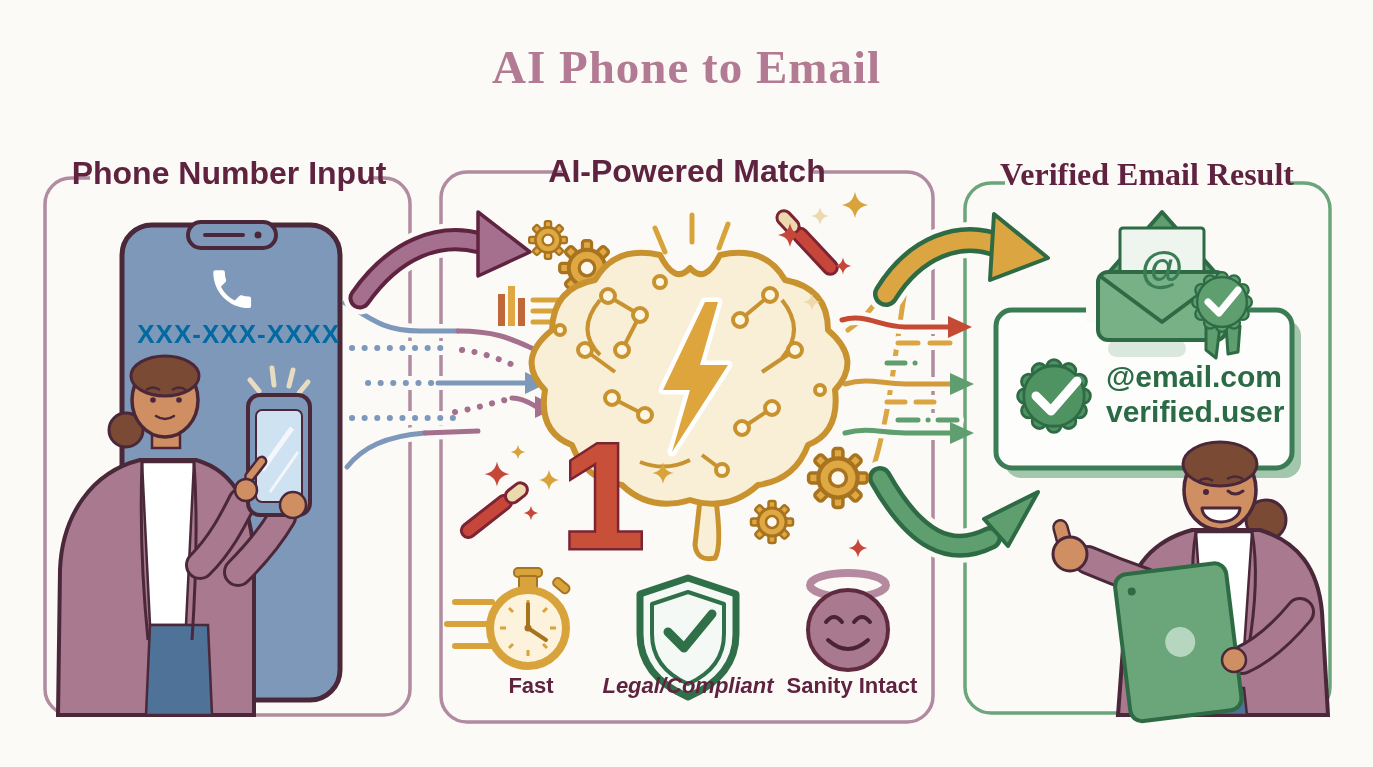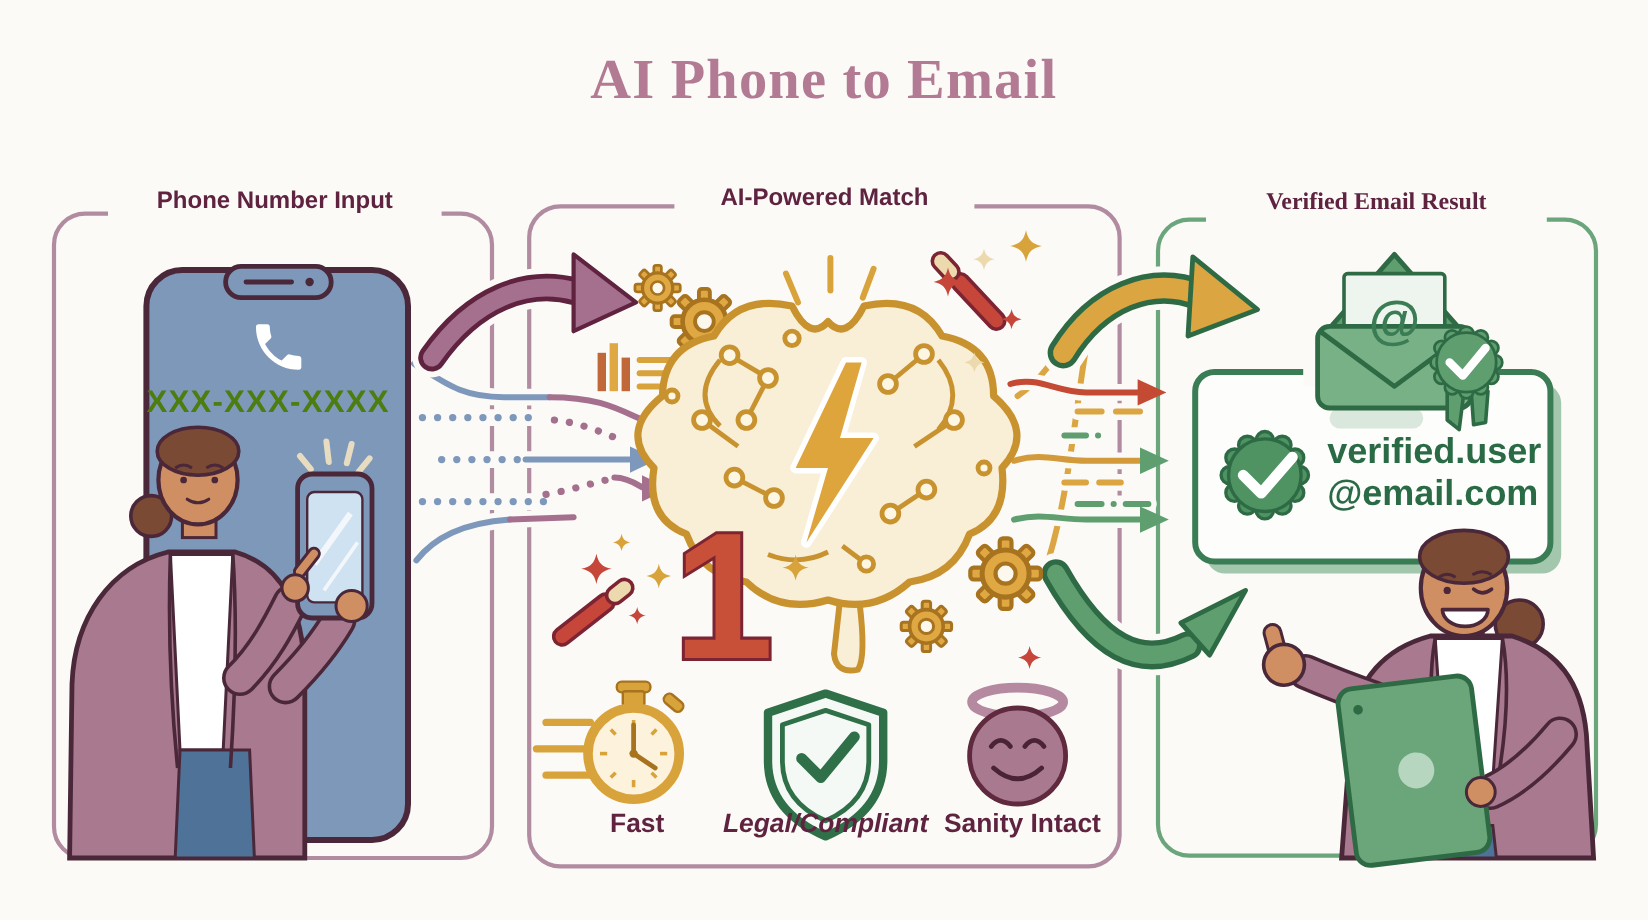--- a/index.html
+++ b/index.html
@@ -1,22 +1,22 @@
 <!DOCTYPE html>
 <html><head>
 <meta charset="utf-8">
 <style>
   html,body{margin:0;padding:0;}
   body{width:1373px;height:767px;position:relative;overflow:hidden;background:#fbfaf7;
        font-family:"Liberation Sans",sans-serif;}
   svg{position:absolute;left:0;top:0;}
   .txt{position:absolute;font-weight:bold;white-space:nowrap;line-height:1.1;}
   .title{font-size:47px;letter-spacing:1px;color:#b27b93;top:42px;left:50%;transform:translateX(-50%);font-family:Liberation Serif, serif;}
-  .heading{font-size:20px;color:#5f2340;transform:translateX(-50%);}
-  .phone-num{font-size:26px;color:#4d7c0f;letter-spacing:1px;left:122px;top:320px;width:218px;text-align:left;}
+  .heading{font-size:32px;color:#5f2340;transform:translateX(-50%);}
+  .phone-num{font-size:26px;color:#0369a1;letter-spacing:1px;left:122px;top:320px;width:218px;text-align:right;}
   .at-glyph{font-size:44px;color:#3a7d54;left:1162px;top:244px;transform:translateX(-50%);}
   .email{font-size:30px;color:#2a6b46;left:1106px;top:360px;line-height:1.15;}
   .feat-label{font-size:22px;color:#5f2340;transform:translateX(-50%);top:674px;}
 </style>
 </head>
 <body>
 
 <svg width="1373" height="767" viewBox="0 0 1373 767">
   <defs>
     <path id="star" d="M0 -12 C1.6 -4.5 4.5 -1.6 12 0 C4.5 1.6 1.6 4.5 0 12 C-1.6 4.5 -4.5 1.6 -12 0 C-4.5 -1.6 -1.6 -4.5 0 -12 Z"></path>
@@ -382,18 +382,18 @@
   </g>
 </svg>
 
 <div class="txt title">AI Phone to Email</div>
 <div class="txt heading" style="left:229px;top:156px;">Phone Number Input</div>
 <div class="txt heading" style="left:687px;top:154px;">AI-Powered Match</div>
 <div class="txt heading" style="left:1147px;top:157px;font-family:Liberation Serif, serif;">Verified Email Result</div>
 <div class="txt phone-num">XXX-XXX-XXXX</div>
 <div class="txt at-glyph">@</div>
 <div class="txt email">
+  <div>@email.com</div>
   <div>verified.user</div>
-  <div>@email.com</div>
 </div>
 <div class="txt feat-label" style="left:531px;">Fast</div>
 <div class="txt feat-label" style="left:688px;font-style:italic;">Legal/Compliant</div>
 <div class="txt feat-label" style="left:852px;">Sanity Intact</div>
 
 </body></html>

